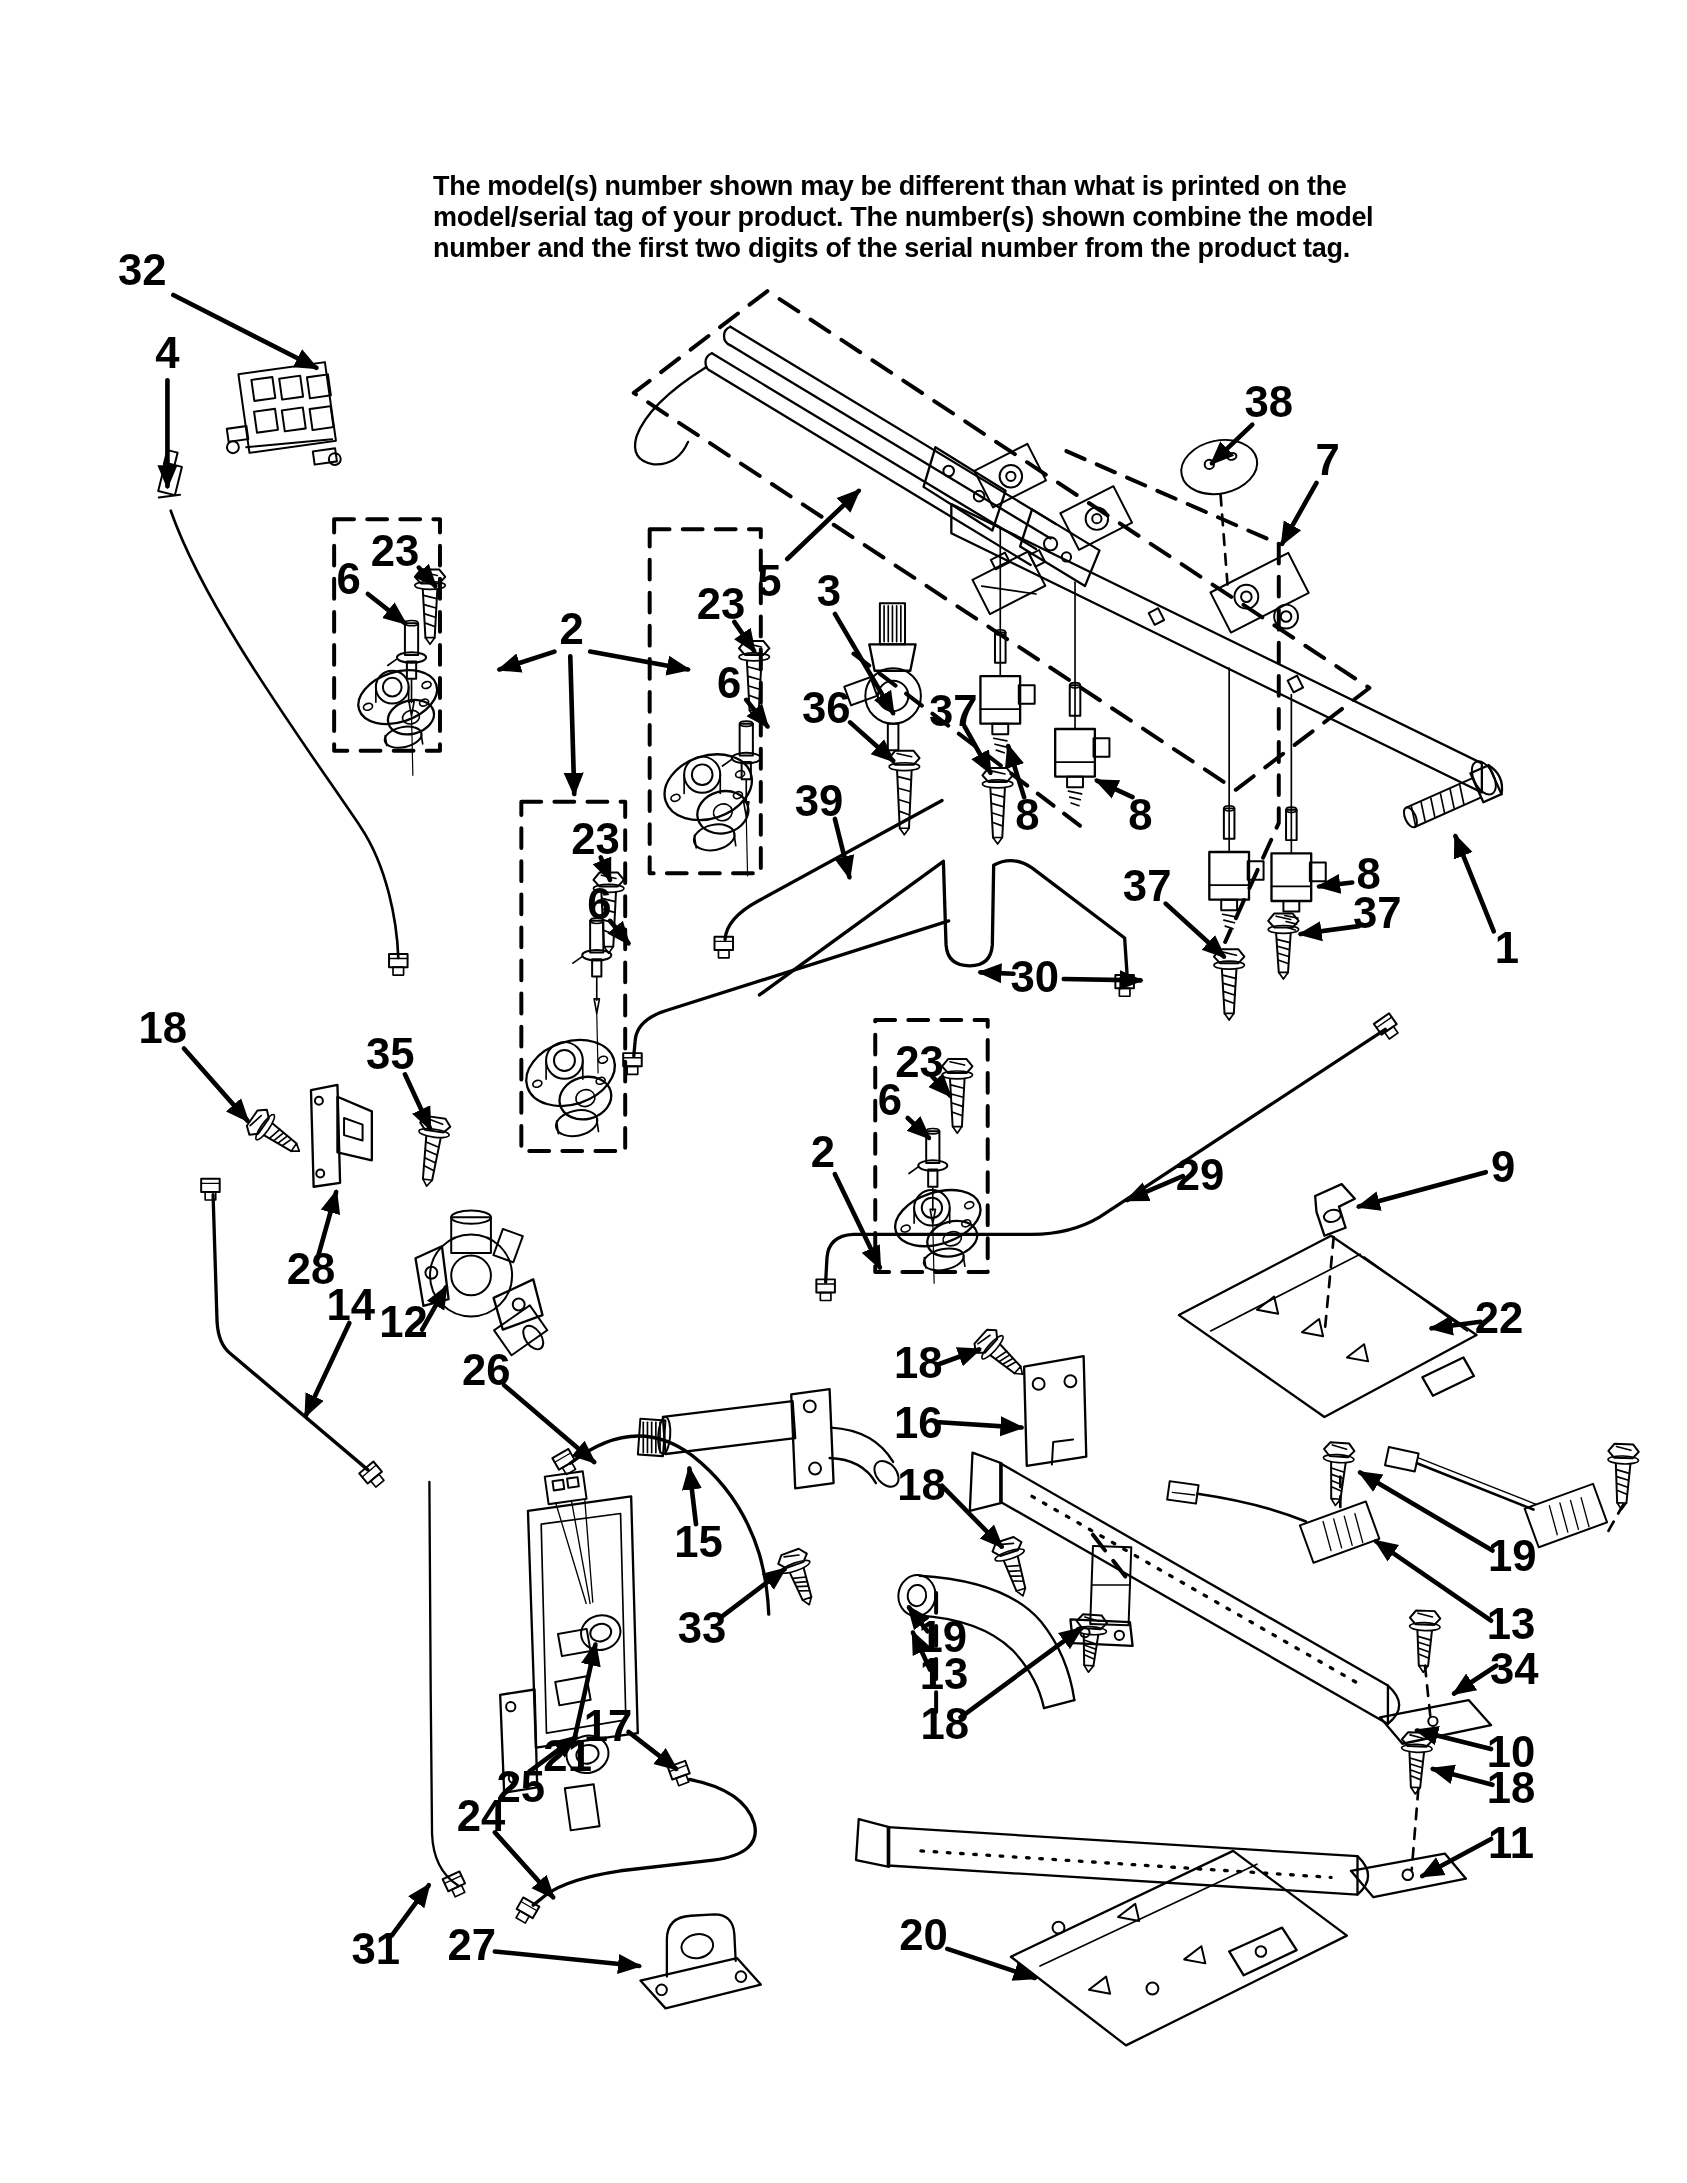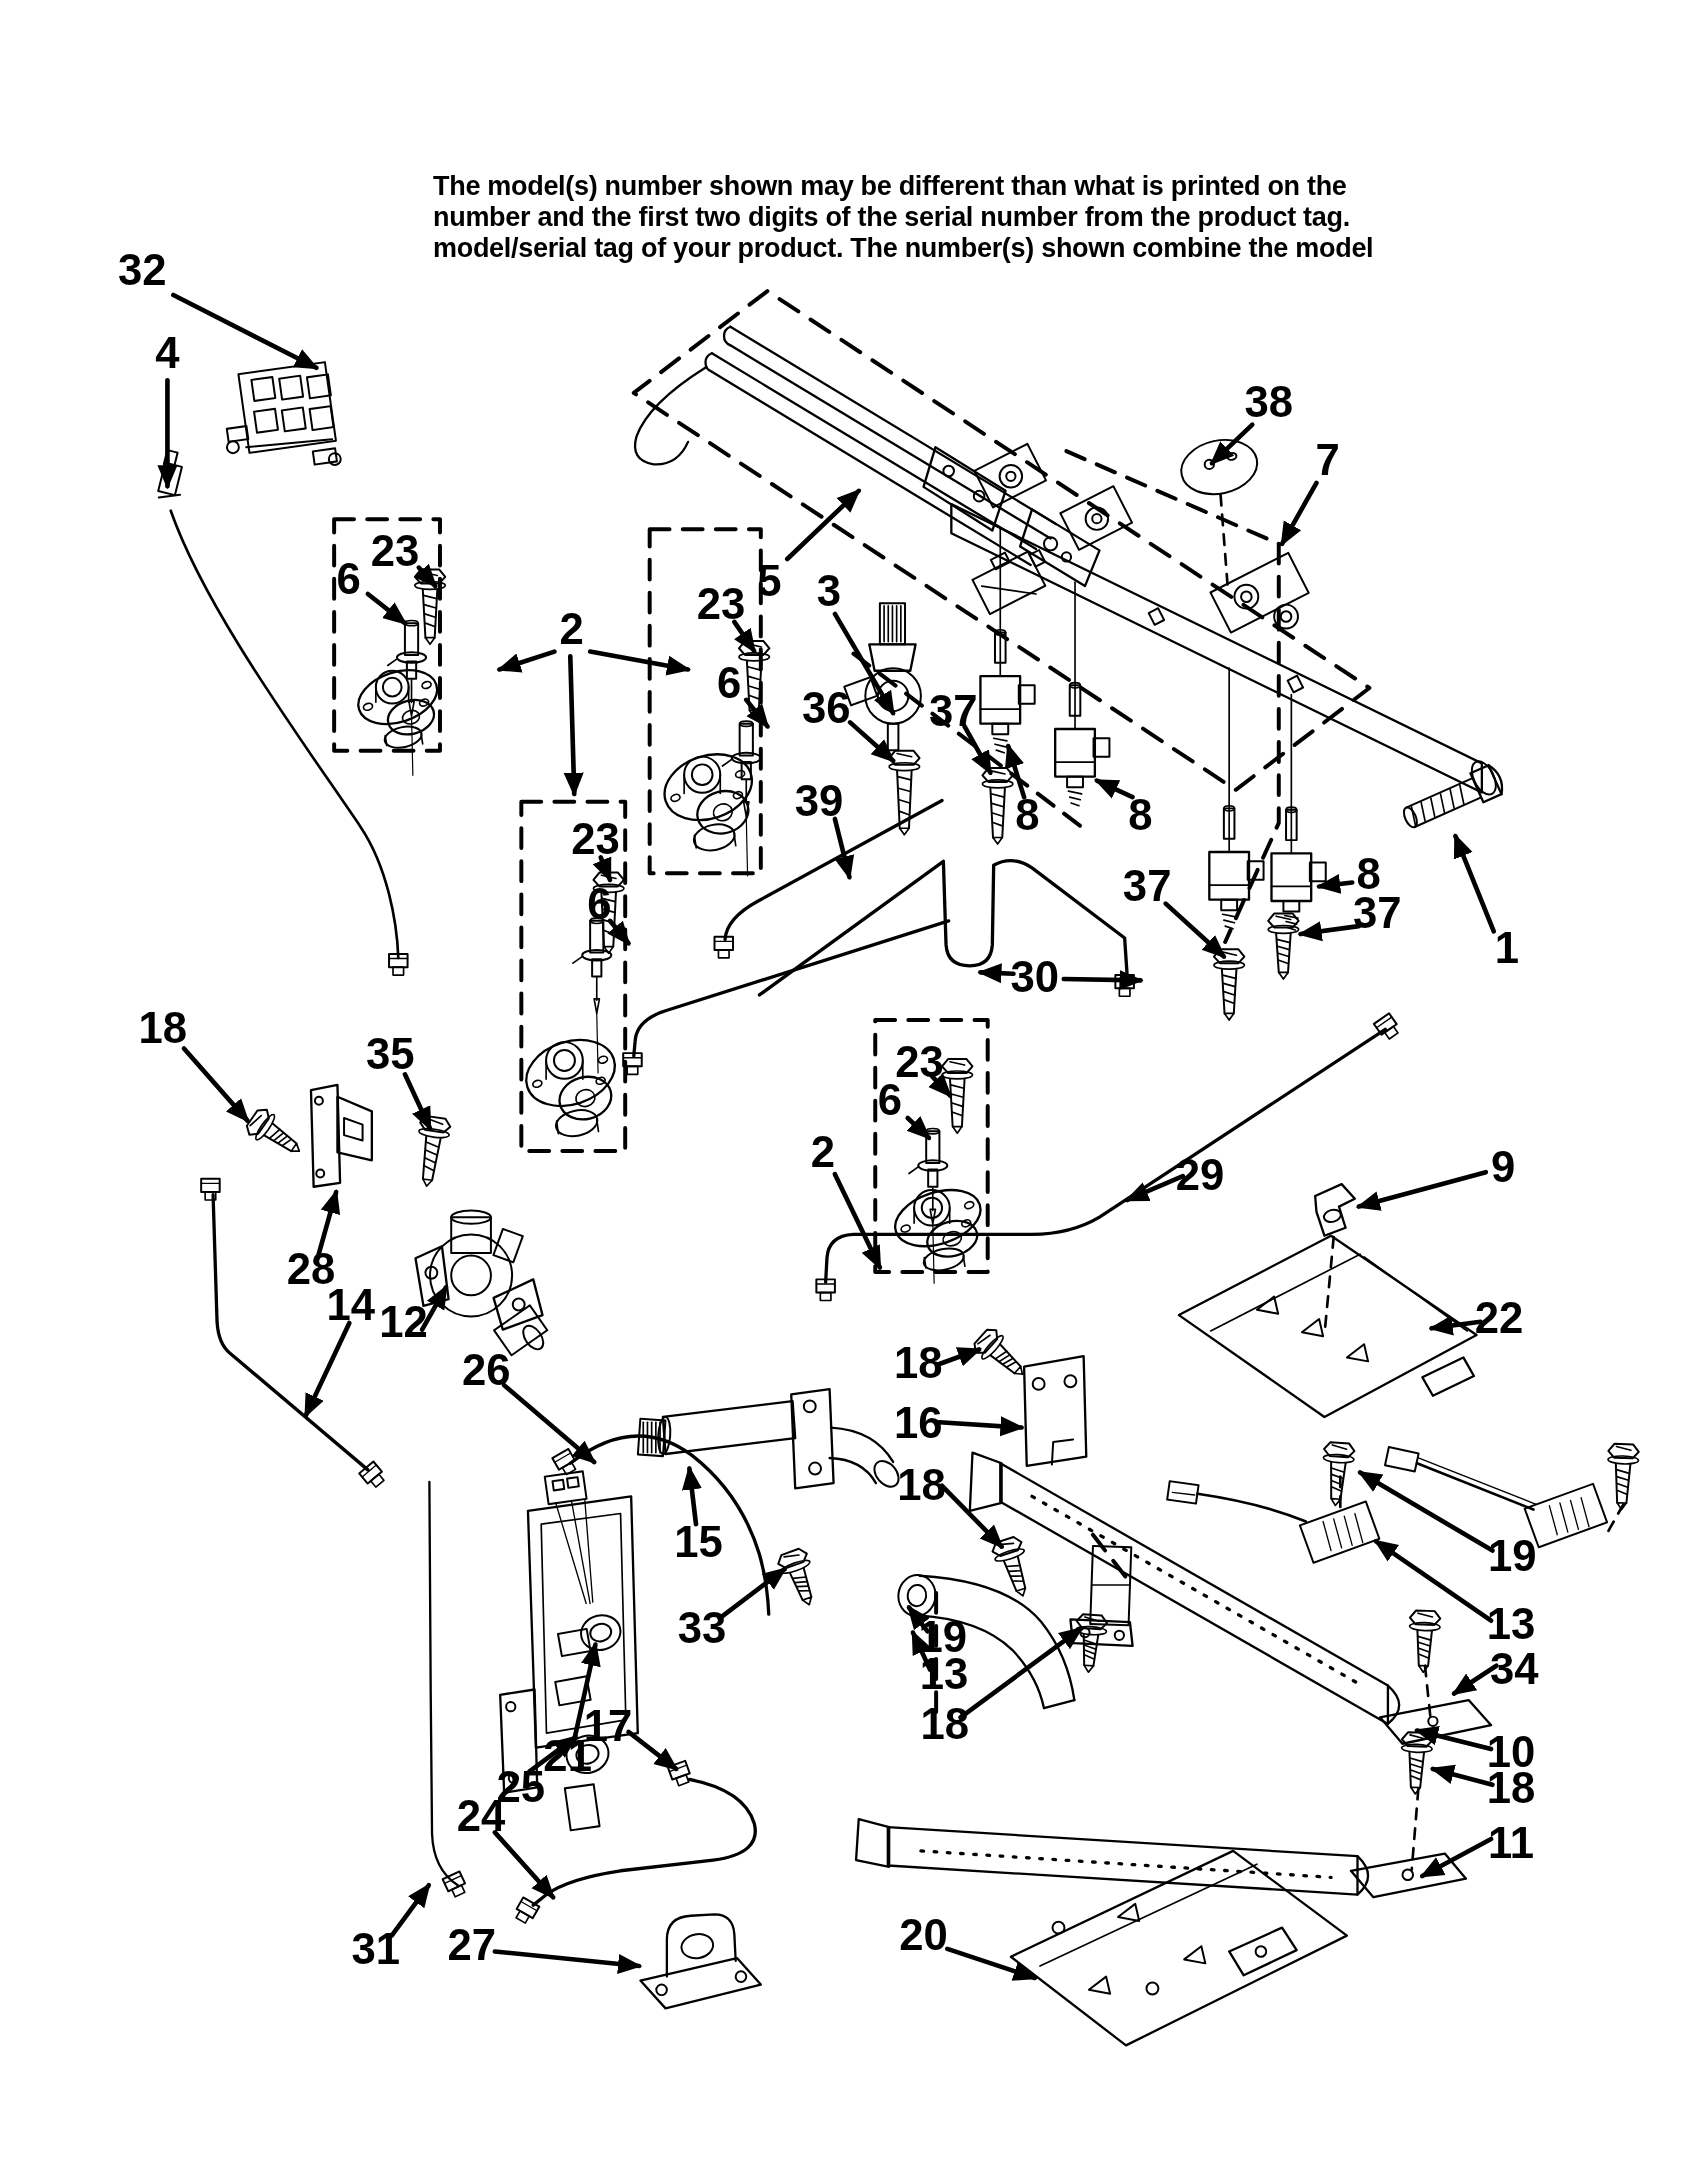--- a/index.html
+++ b/index.html
@@ -8,22 +8,22 @@
   #note{position:absolute;left:433px;top:165px;color:#000;font-size:27px;font-weight:bold;letter-spacing:-0.3px;line-height:31px;white-space:nowrap;margin-top:6px;}
   #fig{position:absolute;left:0;top:0;}
   .co{font-weight:bold;font-size:66px;fill:#000;}
 </style>
 </head>
 <body>
 
 <div id="page">
   <div id="note">
     <div>The model(s) number shown may be different than what is printed on the</div>
+    <div>model/serial tag of your product. The number(s) shown combine the model</div>
     <div>number and the first two digits of the serial number from the product tag.</div>
-    <div>model/serial tag of your product. The number(s) shown combine the model</div>
   </div>
   <svg id="fig" width="1687" height="2183" viewBox="0 0 2550 3300" xmlns="http://www.w3.org/2000/svg">
     <defs>
       <marker id="ah" viewBox="0 0 12 12" refX="10.5" refY="6" markerWidth="5.2" markerHeight="5.2" orient="auto">
         <path d="M0,1 L12,6 L0,11 z" fill="#000"></path>
       </marker>
     </defs>
     <g id="layer-dash">
         <rect fill="none" stroke="#000000" stroke-linecap="round" stroke-linejoin="round" x="505" y="785" width="160" height="350" stroke-width="6" stroke-dasharray="30 20"></rect>
         <rect fill="none" stroke="#000000" stroke-linecap="round" stroke-linejoin="round" x="788" y="1212" width="157" height="528" stroke-width="6" stroke-dasharray="30 20"></rect>

